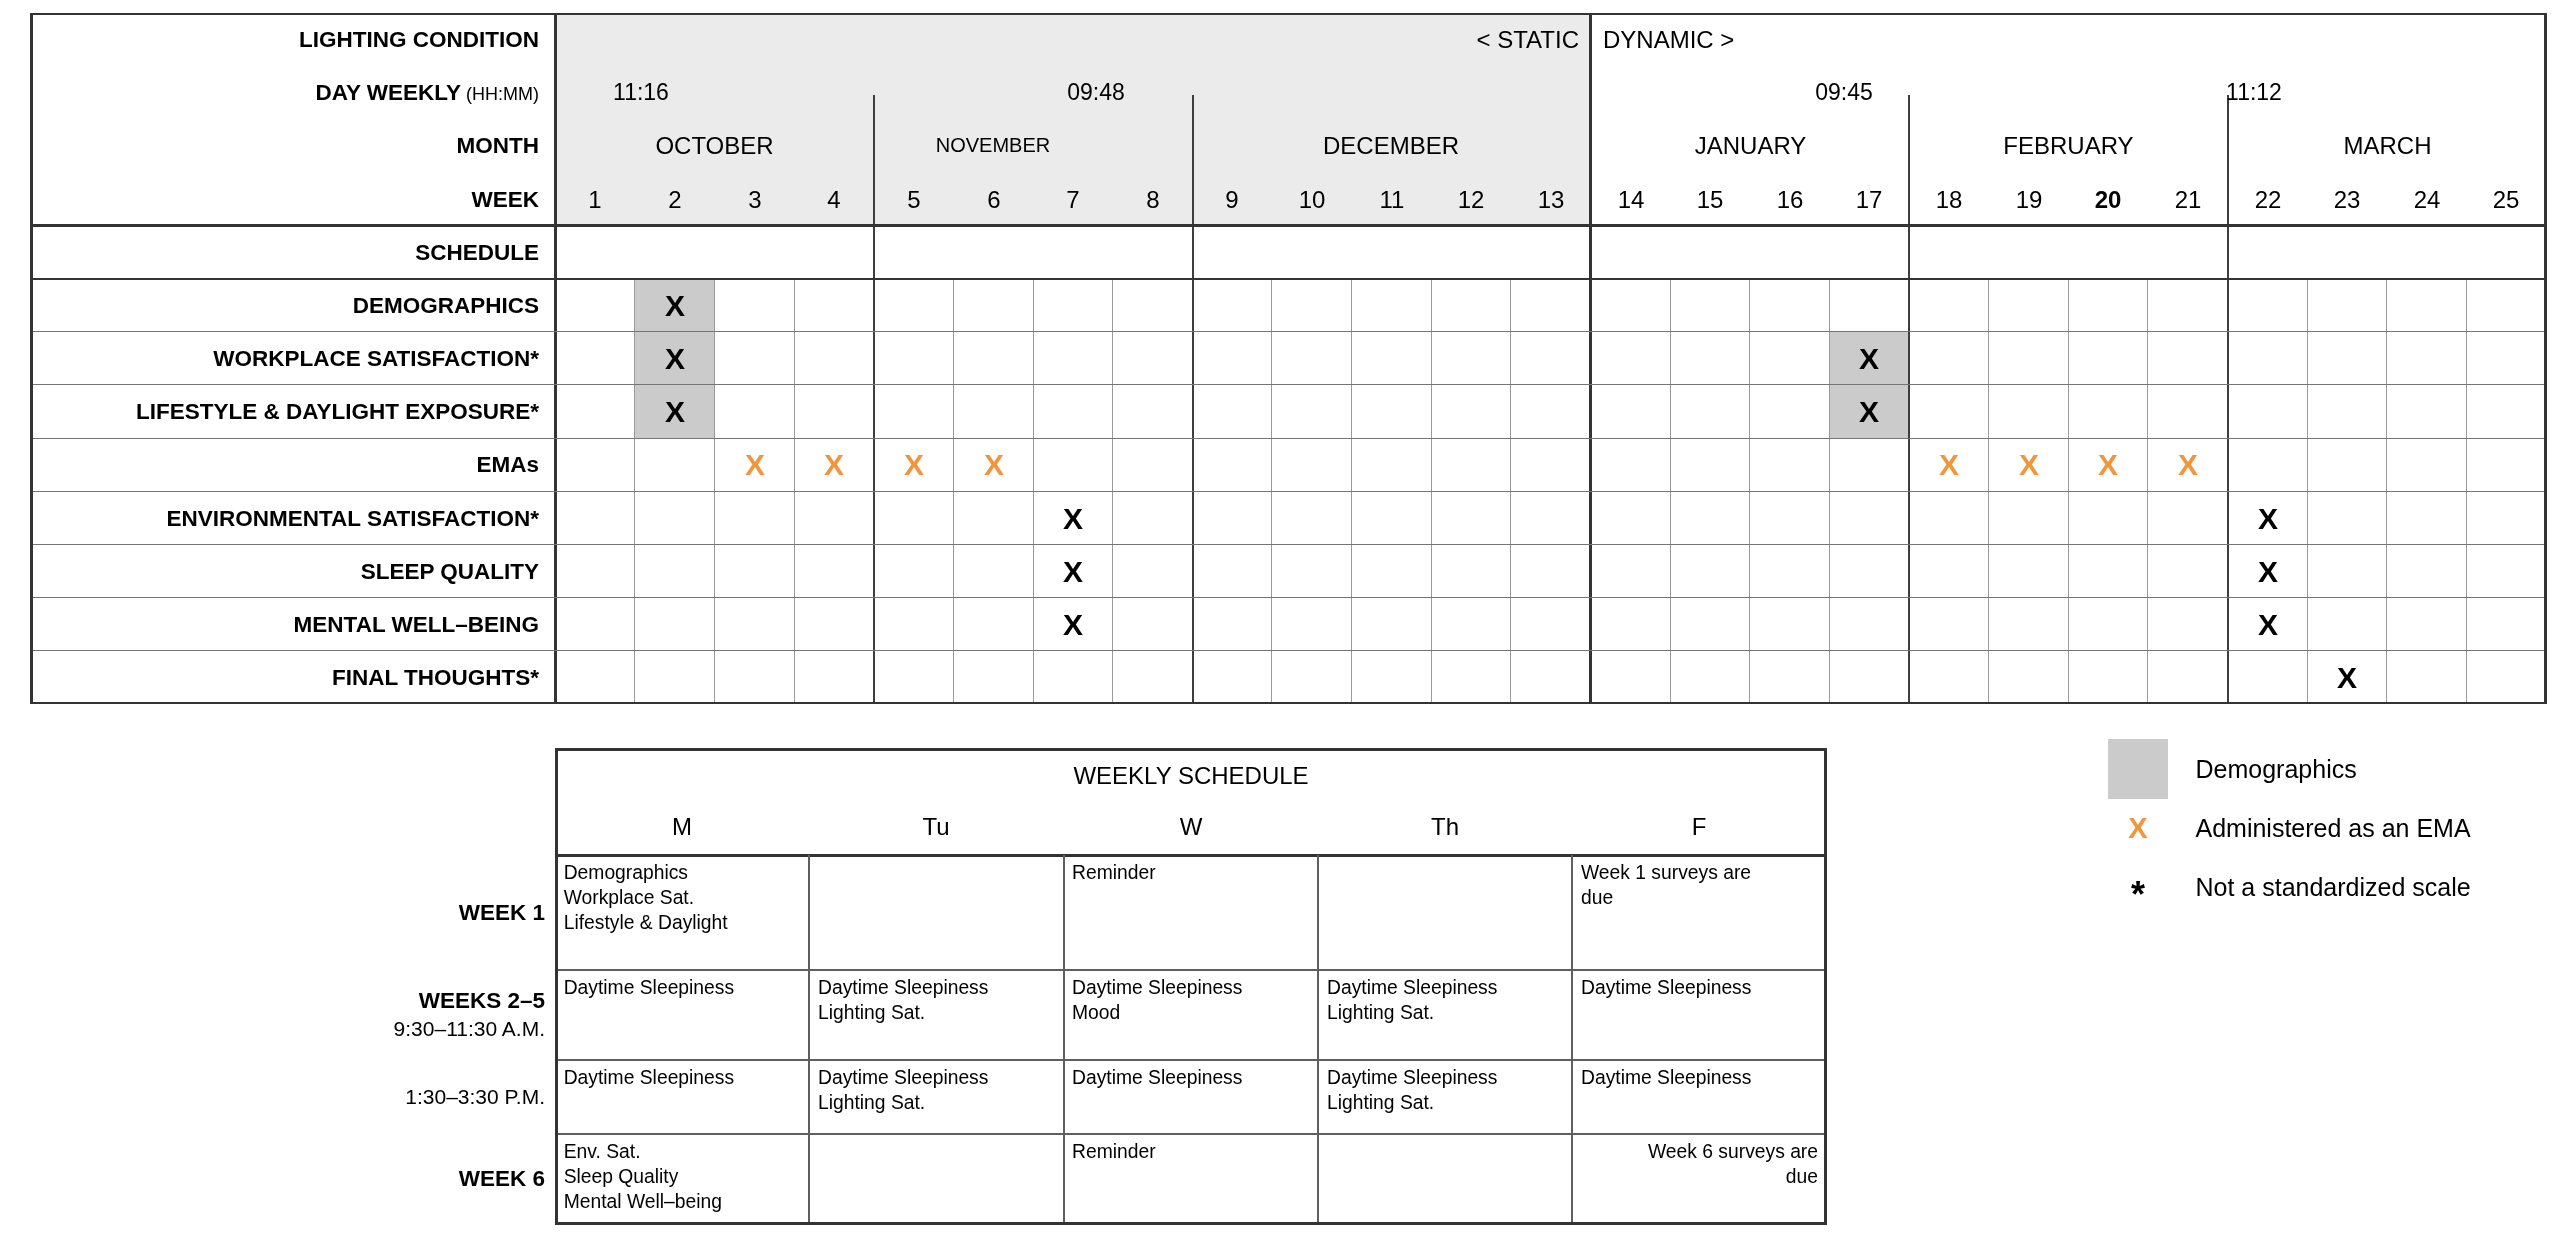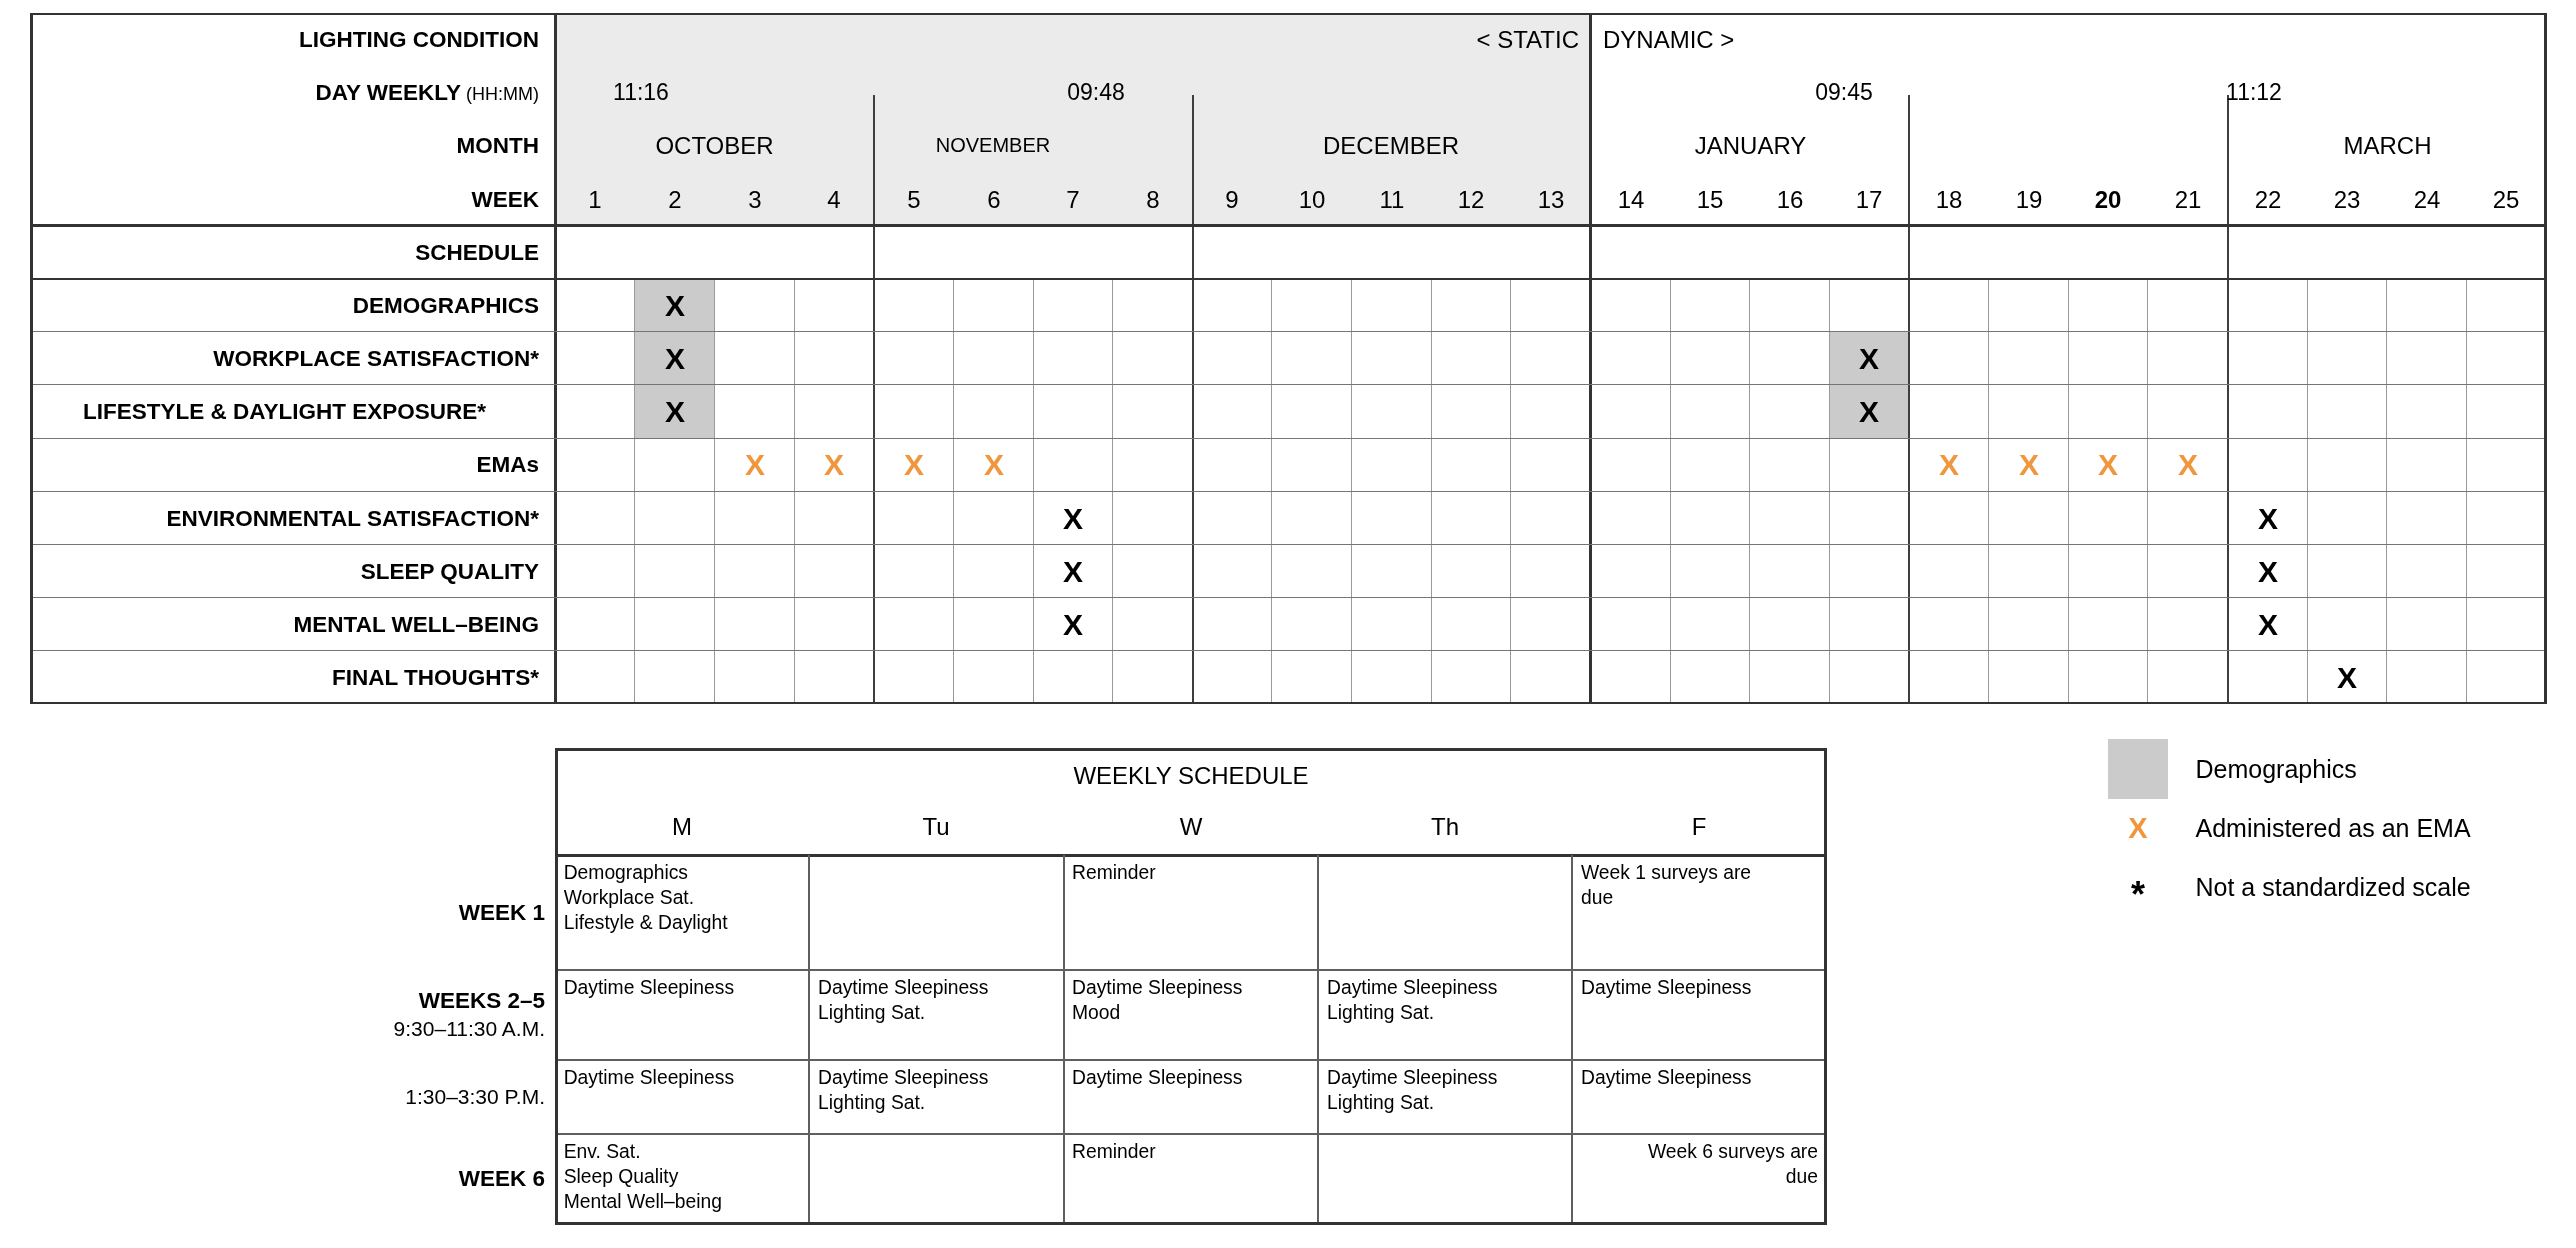--- a/index.html
+++ b/index.html
@@ -59,36 +59,37 @@
       <div class="abs" style="left: 0px; top: 689px; width: 2516px; height: 2.5px; background: rgb(51, 51, 51);"></div>
       <div class="abs" style="left: 0px; top: 0px; width: 2.5px; height: 691px; background: rgb(51, 51, 51);"></div>
       <div class="abs" style="left: 2514px; top: 0px; width: 2.5px; height: 691px; background: rgb(51, 51, 51);"></div>
       <div class="abs right" style="left: 0px; top: 0px; width: 509px; height: 53px; line-height: 53px; font-size: 22.5px; font-weight: bold;">LIGHTING CONDITION</div>
       <div class="abs right" style="left: 0px; top: 53px; width: 509px; height: 53px; line-height: 53px; font-size: 22.5px; font-weight: bold;"><span>DAY WEEKLY</span><span style="font-weight: normal; font-size: 18px;">&nbsp;(HH:MM)</span></div>
       <div class="abs right" style="left: 0px; top: 106px; width: 509px; height: 53px; line-height: 53px; font-size: 22.5px; font-weight: bold;">MONTH</div>
       <div class="abs right" style="left: 0px; top: 160px; width: 509px; height: 53px; line-height: 53px; font-size: 22.5px; font-weight: bold;">WEEK</div>
       <div class="abs right" style="left: 0px; top: 213px; width: 509px; height: 53px; line-height: 53px; font-size: 22.5px; font-weight: bold;">SCHEDULE</div>
       <div class="abs right" style="left: 0px; top: 266px; width: 509px; height: 53px; line-height: 53px; font-size: 22.5px; font-weight: bold;">DEMOGRAPHICS</div>
       <div class="abs right" style="left: 0px; top: 319px; width: 509px; height: 53px; line-height: 53px; font-size: 22.5px; font-weight: bold;">WORKPLACE SATISFACTION*</div>
-      <div class="abs right" style="left: 0px; top: 372px; width: 509px; height: 53px; line-height: 53px; font-size: 22.5px; font-weight: bold; text-align: center;">LIFESTYLE &amp; DAYLIGHT EXPOSURE*</div>
+      <div class="abs right" style="left: 0px; top: 372px; width: 509px; height: 53px; line-height: 53px; font-size: 22.5px; font-weight: bold;">LIFESTYLE &amp; DAYLIGHT EXPOSURE*</div>
       <div class="abs right" style="left: 0px; top: 425px; width: 509px; height: 53px; line-height: 53px; font-size: 22.5px; font-weight: bold;">EMAs</div>
       <div class="abs right" style="left: 0px; top: 479px; width: 509px; height: 53px; line-height: 53px; font-size: 22.5px; font-weight: bold;">ENVIRONMENTAL SATISFACTION*</div>
       <div class="abs right" style="left: 0px; top: 532px; width: 509px; height: 53px; line-height: 53px; font-size: 22.5px; font-weight: bold;">SLEEP QUALITY</div>
       <div class="abs right" style="left: 0px; top: 585px; width: 509px; height: 53px; line-height: 53px; font-size: 22.5px; font-weight: bold;">MENTAL WELL–BEING</div>
       <div class="abs right" style="left: 0px; top: 638px; width: 509px; height: 53px; line-height: 53px; font-size: 22.5px; font-weight: bold;">FINAL THOUGHTS*</div>
       <div class="abs right" style="left: 525px; top: 0px; width: 1024px; height: 53px; line-height: 53px; font-size: 24px;">&lt; STATIC</div>
       <div class="abs" style="left: 1573px; top: 0px; width: 499px; height: 53px; line-height: 53px; font-size: 24px;">DYNAMIC &gt;</div>
       <div class="abs center" style="left: 536px; top: 53px; width: 150px; height: 53px; line-height: 53px; font-size: 23px;">11:16</div>
       <div class="abs center" style="left: 991px; top: 53px; width: 150px; height: 53px; line-height: 53px; font-size: 23px;">09:48</div>
       <div class="abs center" style="left: 1739px; top: 53px; width: 150px; height: 53px; line-height: 53px; font-size: 23px;">09:45</div>
       <div class="abs center" style="left: 2149px; top: 53px; width: 150px; height: 53px; line-height: 53px; font-size: 23px;">11:12</div>
       <div class="abs center" style="left: 525px; top: 106px; width: 319px; height: 53px; line-height: 53px; font-size: 24px;">OCTOBER</div>
       <div class="abs center" style="left: 832px; top: 106px; width: 262px; height: 53px; line-height: 53px; font-size: 20px;">NOVEMBER</div>
       <div class="abs center" style="left: 1162px; top: 106px; width: 398px; height: 53px; line-height: 53px; font-size: 24px;">DECEMBER</div>
       <div class="abs center" style="left: 1561px; top: 106px; width: 319px; height: 53px; line-height: 53px; font-size: 24px;">JANUARY</div>
+      <div class="abs center" style="left: 1879px; top: 106px; width: 319px; height: 53px; line-height: 53px; font-size: 24px;">FEBRUARY</div>
       <div class="abs center" style="left: 2198px; top: 106px; width: 319px; height: 53px; line-height: 53px; font-size: 24px;">MARCH</div>
       <div class="abs center" style="left: 525px; top: 160px; width: 80px; height: 53px; line-height: 53px; font-size: 24px;">1</div>
       <div class="abs center" style="left: 605px; top: 160px; width: 80px; height: 53px; line-height: 53px; font-size: 24px;">2</div>
       <div class="abs center" style="left: 685px; top: 160px; width: 80px; height: 53px; line-height: 53px; font-size: 24px;">3</div>
       <div class="abs center" style="left: 764px; top: 160px; width: 80px; height: 53px; line-height: 53px; font-size: 24px;">4</div>
       <div class="abs center" style="left: 844px; top: 160px; width: 80px; height: 53px; line-height: 53px; font-size: 24px;">5</div>
       <div class="abs center" style="left: 924px; top: 160px; width: 80px; height: 53px; line-height: 53px; font-size: 24px;">6</div>
       <div class="abs center" style="left: 1003px; top: 160px; width: 80px; height: 53px; line-height: 53px; font-size: 24px;">7</div>
       <div class="abs center" style="left: 1083px; top: 160px; width: 80px; height: 53px; line-height: 53px; font-size: 24px;">8</div>
       <div class="abs center" style="left: 1162px; top: 160px; width: 80px; height: 53px; line-height: 53px; font-size: 24px;">9</div>

